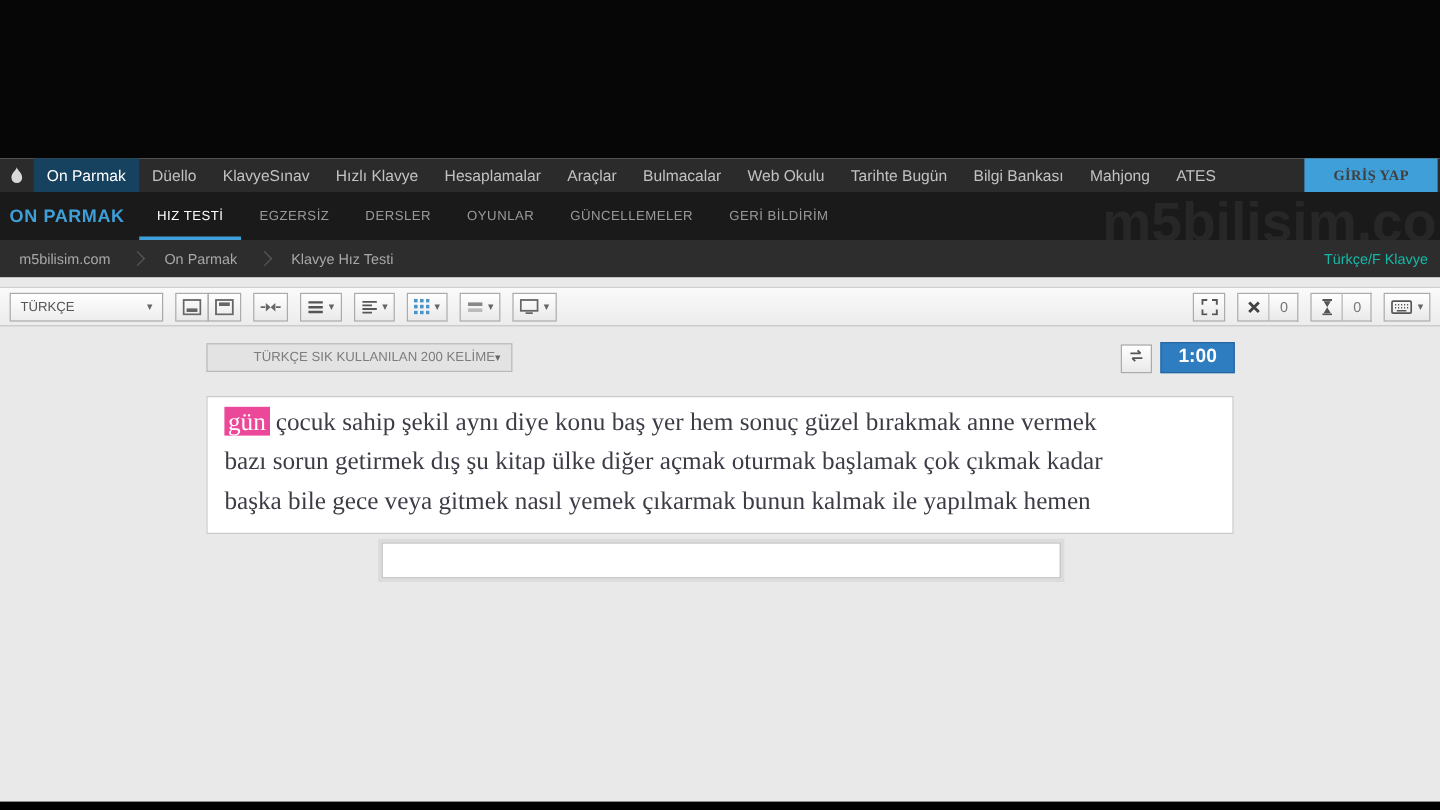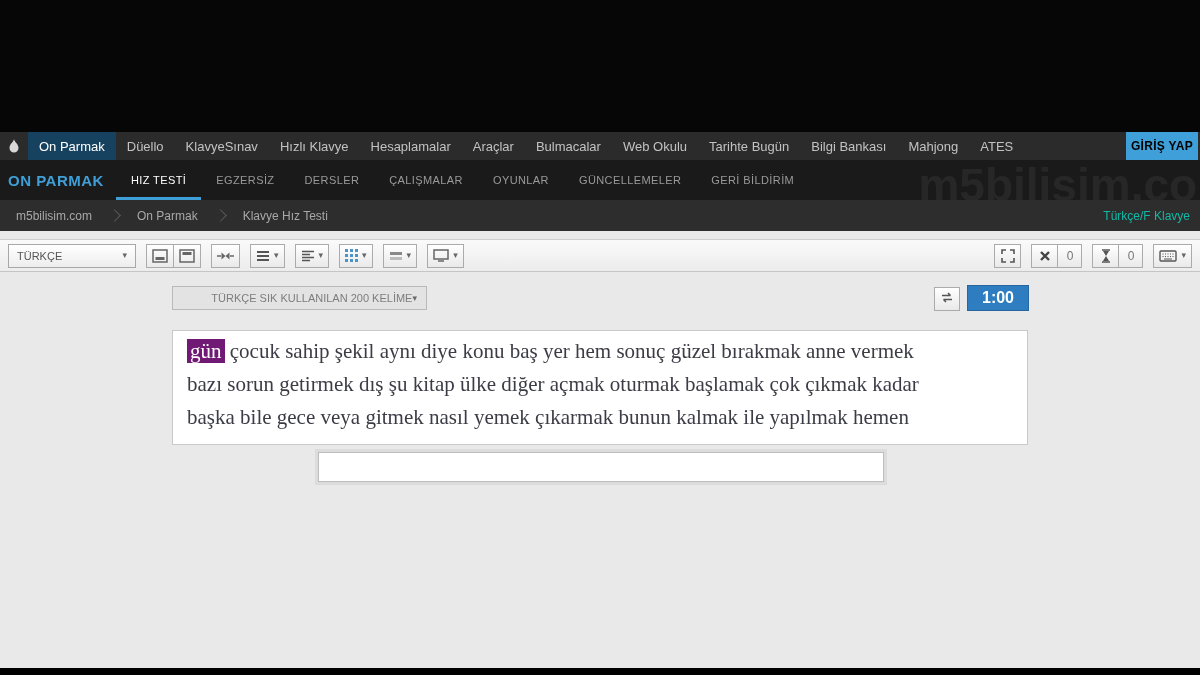--- a/index.html
+++ b/index.html
@@ -8,21 +8,21 @@
   .page { position:absolute; inset:0; width:1200px; height:675px; }
 
   .ad-top { position:absolute; top:0; left:0; right:0; height:132px; background:#060606; }
   .bottom-bar { position:absolute; bottom:0; left:0; right:0; height:7px; background:#000; }
 
   
   .topnav { position:absolute; top:132px; left:0; right:0; height:28px; background:#2b2b2b; display:flex; align-items:stretch; }
   .flame-wrap { width:28px; display:flex; align-items:center; justify-content:center; }
   .tn-item { display:flex; align-items:center; padding:0 11px; color:#c2c2c2; font-size:13px; cursor:pointer; white-space:nowrap; }
   .tn-item.active { background:#17425f; color:#fff; }
-  .login-btn { margin-left:auto; margin-right:2px; background:#3f9fd8; color:#000000; font-size:12px; font-weight:bold; display:flex; align-items:center; padding:0 5px; cursor:pointer; letter-spacing:0.3px; }
+  .login-btn { margin-left:auto; margin-right:2px; background:#3f9fd8; color:#404040; font-size:12px; font-weight:bold; display:flex; align-items:center; padding:0 24px; cursor:pointer; letter-spacing:0.3px;font-family:Liberation Serif, serif; }
 
   
   .subnav { position:absolute; top:160px; left:0; right:0; height:40px; background:#1a1a1a; display:flex; align-items:center; overflow:hidden; }
   .sn-brand { color:#3f9fd8; font-weight:bold; font-size:15px; padding:0 12px 0 8px; letter-spacing:0.5px; white-space:nowrap; }
   .sn-item { color:#9a9a9a; font-size:11px; padding:0 15px; height:40px; display:flex; align-items:center; letter-spacing:0.4px; cursor:pointer; white-space:nowrap; position:relative; z-index:2; }
   .sn-item.active { color:#fff; box-shadow:inset 0 -3px 0 #3f9fd8; }
   .watermark { position:absolute; right:-38px; top:-2px; font-size:46px; font-weight:bold; color:rgba(255,255,255,0.06); white-space:nowrap; z-index:1; }
 
   
   .crumbbar { position:absolute; top:200px; left:0; right:0; height:31px; background:#2d2d2d; display:flex; align-items:center; font-size:12px; color:#a8a8a8; }
@@ -42,21 +42,21 @@
   .tb-btn svg, .tb-select svg { display:block; }
 
   
   .wordlist { position:absolute; left:172px; top:286px; width:255px; height:24px; background:#e3e3e3; border:1px solid #b9b9b9; display:flex; align-items:center; justify-content:flex-end; padding:0 9px; font-size:11px; color:#7d7d7d; cursor:pointer; }
   .restart-btn { position:absolute; left:934px; top:287px; width:26px; height:24px; background:linear-gradient(#fff,#e9e9e9); border:1px solid #ababab; display:flex; align-items:center; justify-content:center; cursor:pointer; }
   .timer { position:absolute; left:967px; top:285px; width:62px; height:26px; background:#2d7dc0; border:1px solid #27669e; color:#fff; font-size:16px; font-weight:bold; display:flex; align-items:center; justify-content:center; }
 
   
   .text-panel { position:absolute; left:172px; top:330px; width:856px; background:#fff; border:1px solid #c9c9c9; padding:4px 14px 10px; font-family:"Liberation Serif", serif; font-size:21px; color:#3c3c46; line-height:33px; }
   .text-line { white-space:nowrap; }
-  .hl { background:#701a75; color:#fff; padding:0 3px; }
+  .hl { background:#ec4899; color:#fff; padding:0 3px; }
 
   .type-input { position:absolute; left:318px; top:452px; width:566px; height:30px; border:1px solid #bdbdbd; box-shadow:0 0 0 3px #dcdcdc; background:#fff; font-size:16px; padding:0 8px; font-family:"Liberation Sans", sans-serif; color:#333; outline:none; }
 </style>
 </head>
 <body>
 
 <div class="page">
 
   <div class="ad-top"></div>
 
@@ -79,21 +79,20 @@
     <a class="tn-item">Mahjong</a>
     <a class="tn-item">ATES</a>
     <a class="login-btn">GİRİŞ YAP</a>
   </div>
 
   <div class="subnav">
     <span class="sn-brand">ON PARMAK</span>
     <a class="sn-item active">HIZ TESTİ</a>
     <a class="sn-item">EGZERSİZ</a>
     <a class="sn-item">DERSLER</a>
-    <a class="sn-item">ÇALIŞMALAR</a>
     <a class="sn-item">OYUNLAR</a>
     <a class="sn-item">GÜNCELLEMELER</a>
     <a class="sn-item">GERİ BİLDİRİM</a>
     <span class="watermark">m5bilisim.com</span>
   </div>
 
   <div class="crumbbar">
     <a class="crumb">m5bilisim.com</a>
     <span class="crumb-sep"></span>
     <a class="crumb">On Parmak</a>

